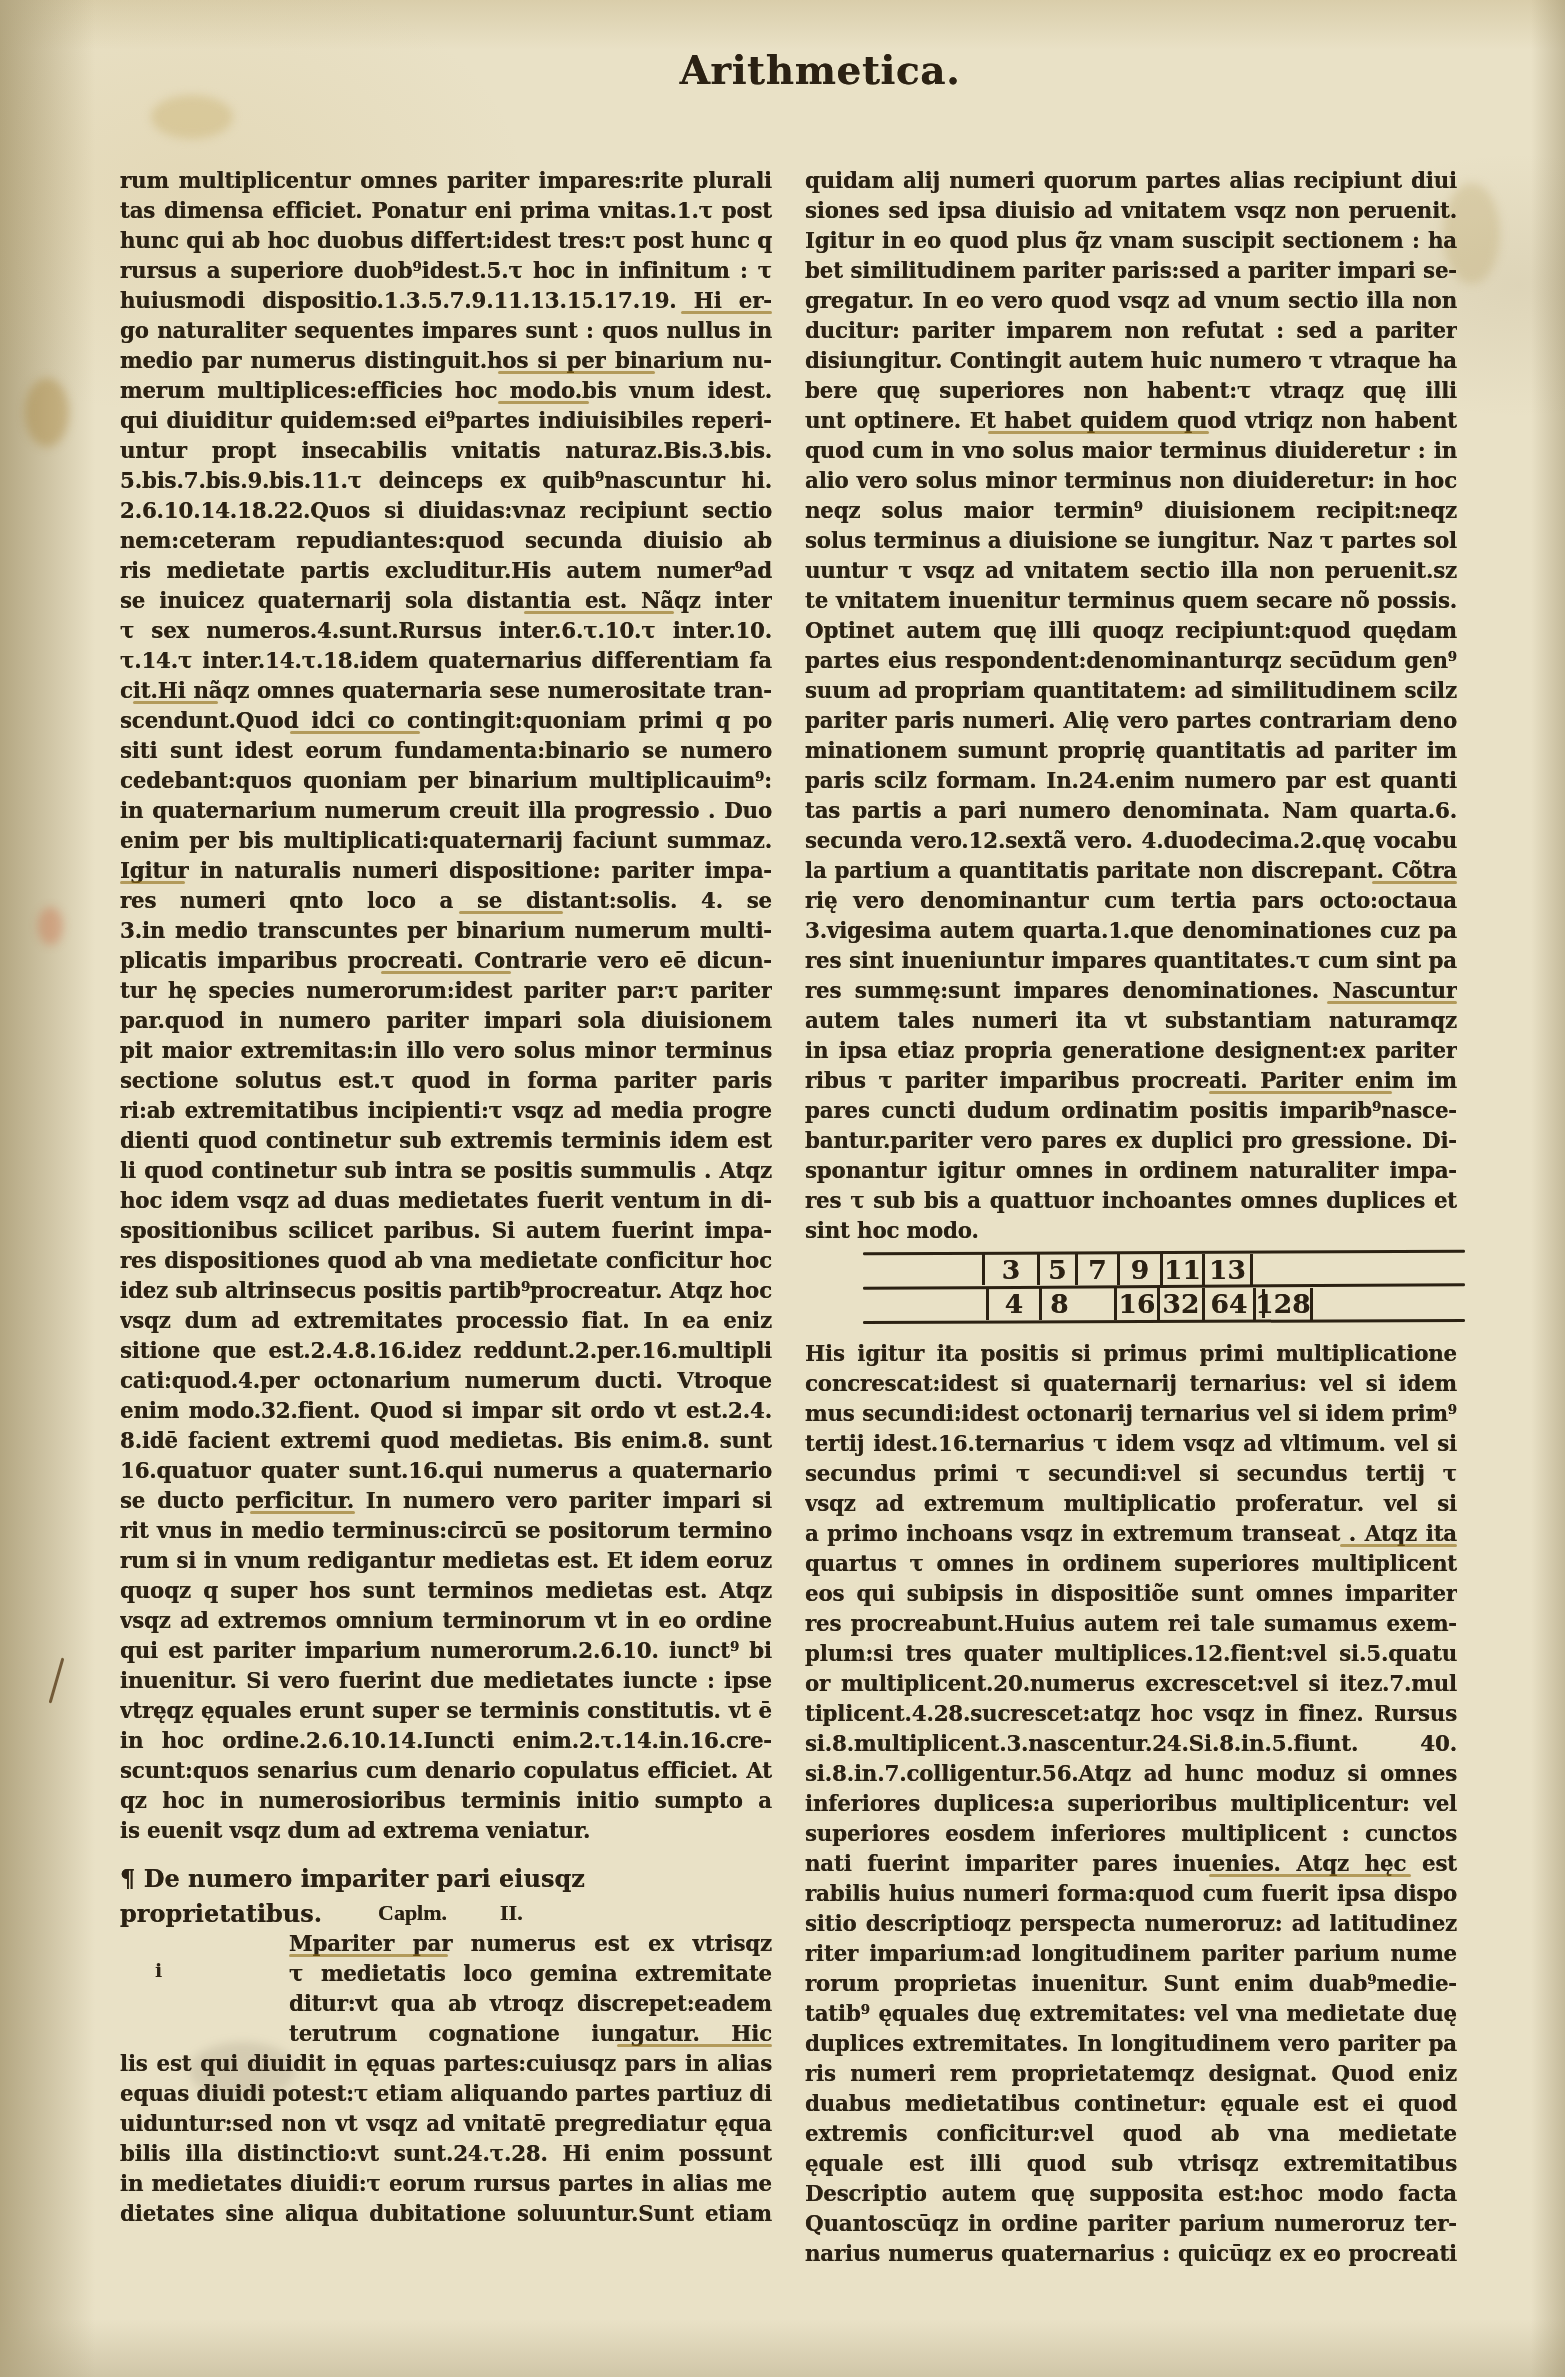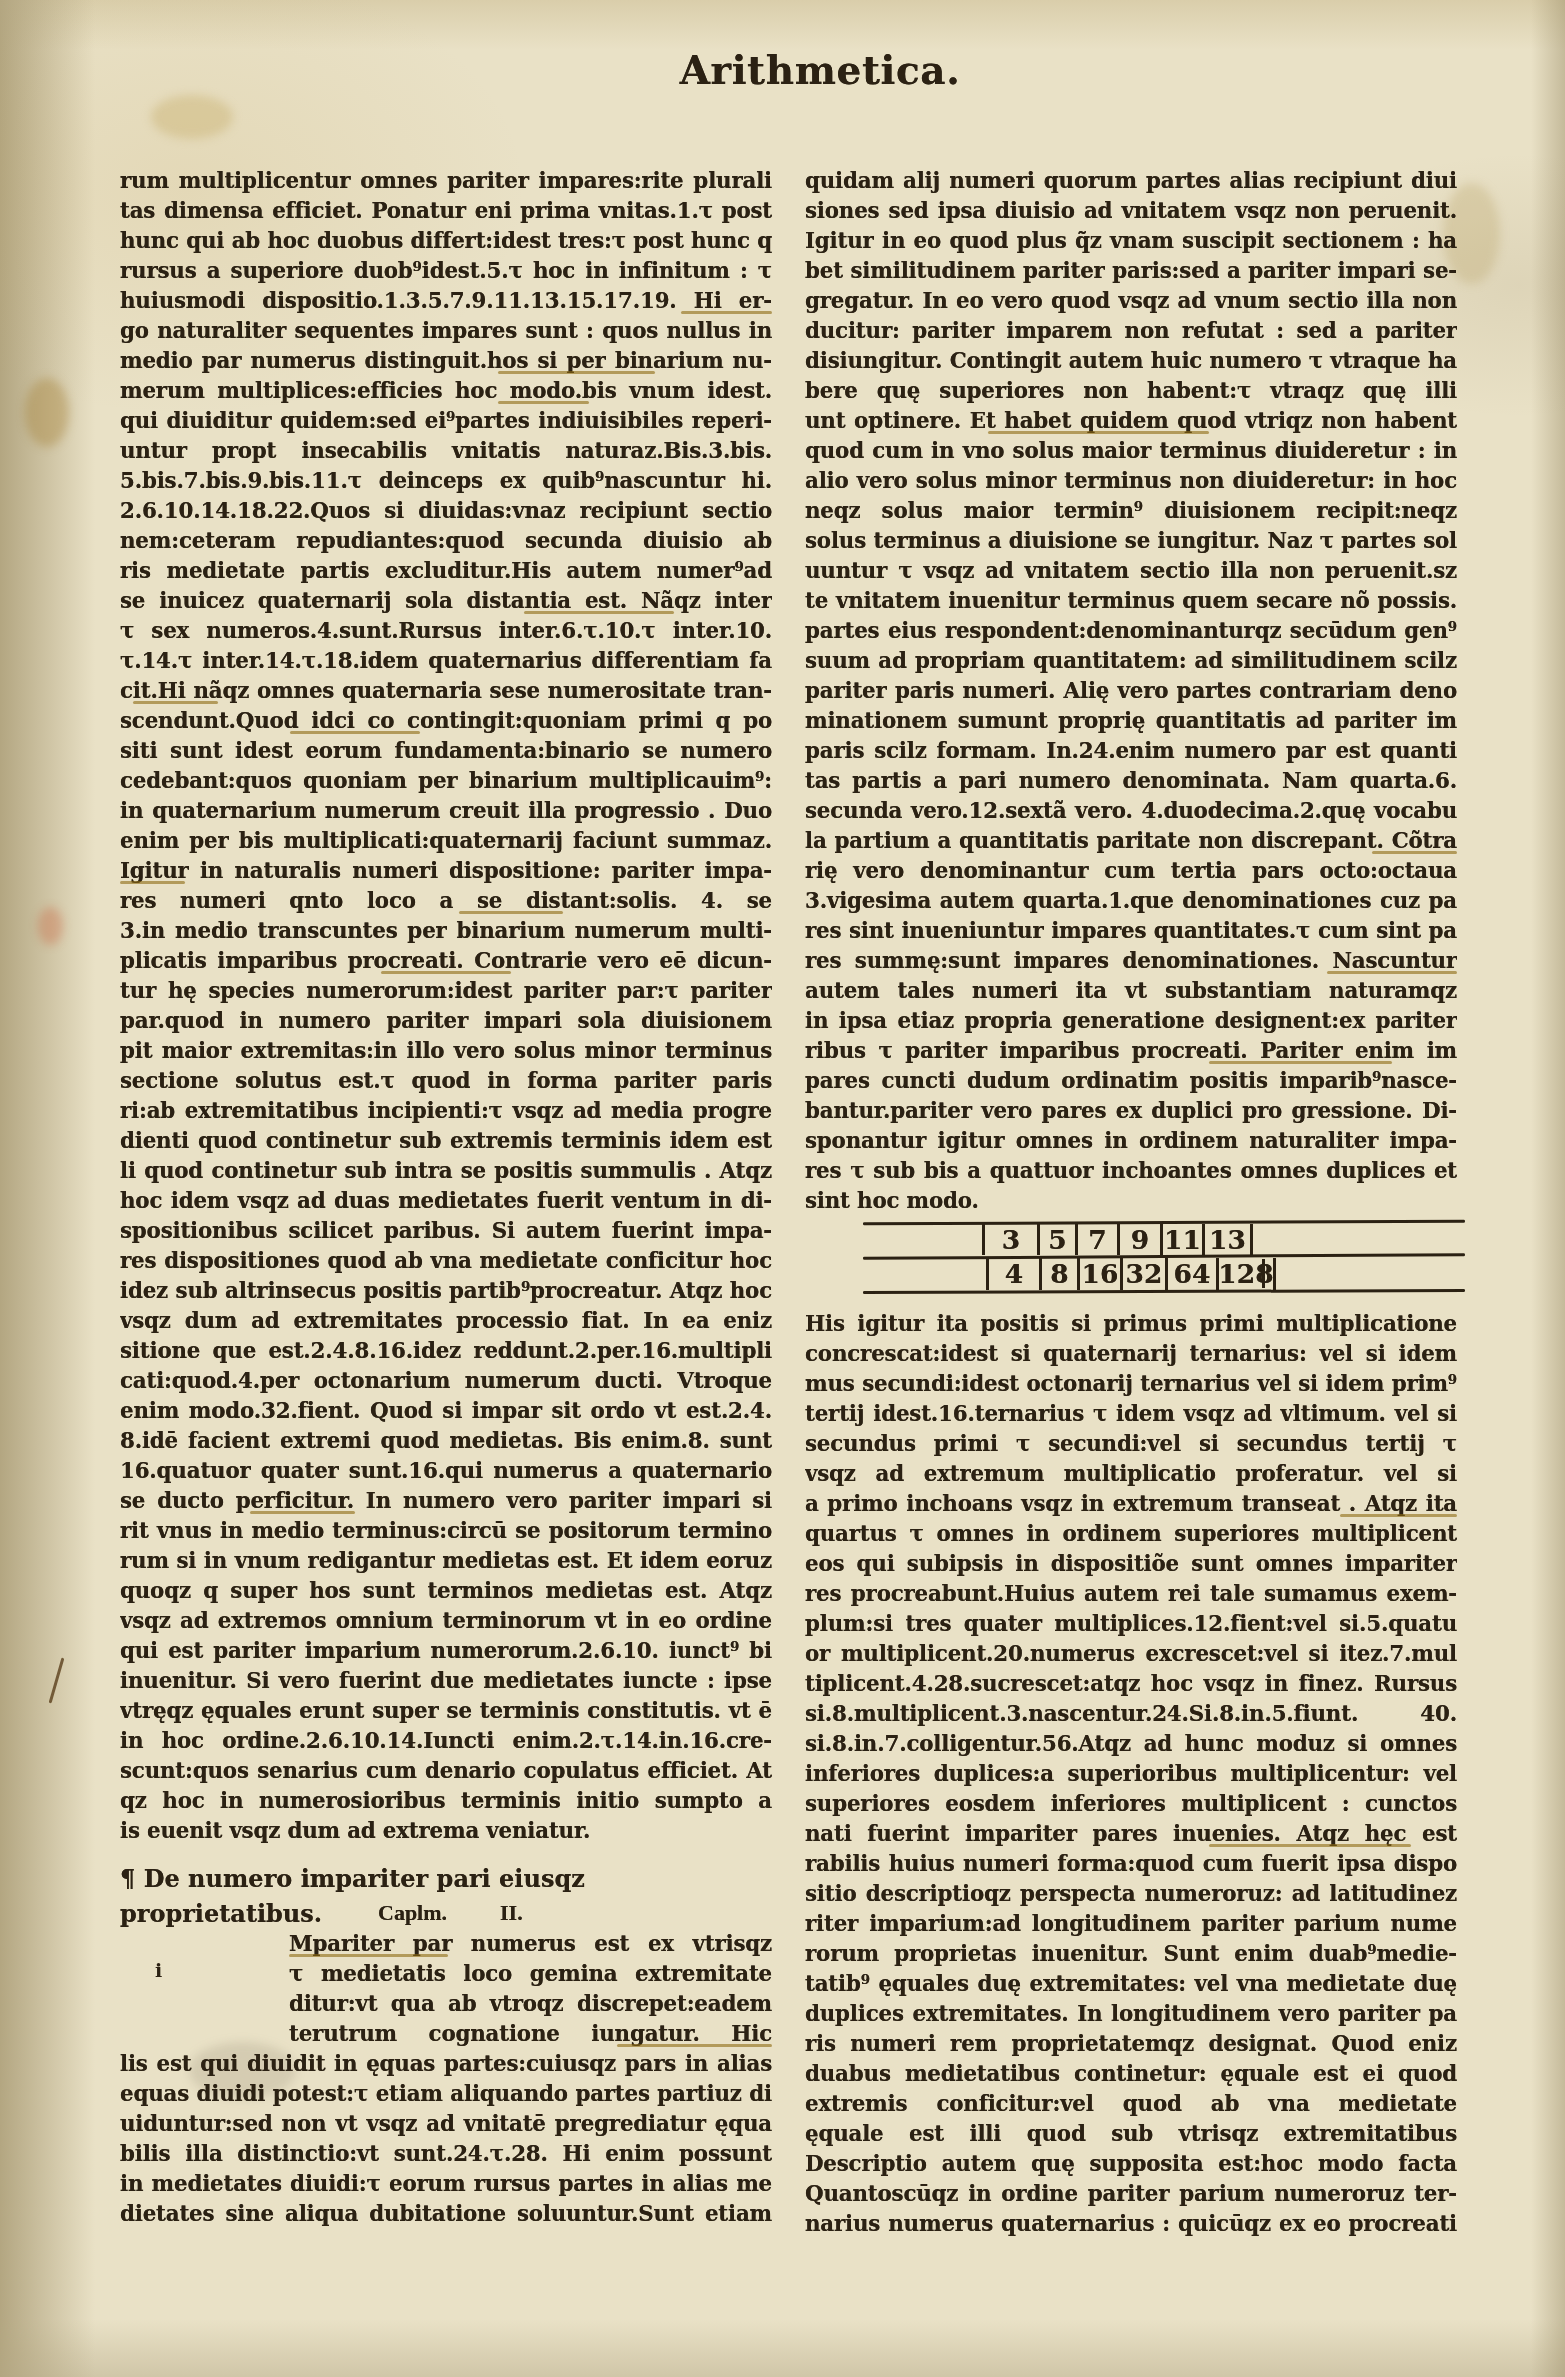--- a/index.html
+++ b/index.html
@@ -47,21 +47,21 @@
   .trow1{top:2.5px;left:177px;height:31.5px;}
   .trow2{top:37px;left:181px;height:31.5px;}
   .tcell{
     border-left:3.2px solid #2b2113;display:flex;align-items:center;justify-content:center;
     font-size:26.5px;font-weight:bold;text-shadow:0 0 0.4px rgba(34,26,13,.75);
   }
   .trow1 .tcell:nth-child(1){width:52px;} .trow1 .tcell:nth-child(2){width:35px;}
   .trow1 .tcell:nth-child(3){width:39px;} .trow1 .tcell:nth-child(4){width:40px;}
   .trow1 .tcell:nth-child(5){width:39px;} .trow1 .tcell:nth-child(6){width:45px;border-right:3.2px solid #2b2113;}
   .trow2 .tcell:nth-child(1){width:50px;} .trow2 .tcell:nth-child(2){width:35px;}
-  .trow2 .tcell:nth-child(3){width:40px;} .trow2 .tcell:nth-child(4){width:42px;}
+  .trow2 .tcell:nth-child(3){width:40px;margin-left:37px;} .trow2 .tcell:nth-child(4){width:42px;}
   .trow2 .tcell:nth-child(5){width:48px;} .trow2 .tcell:nth-child(6){width:54px;border-right:3.2px solid #2b2113;}
   .lone-bar{position:absolute;left:457px;top:38px;width:3.2px;height:29px;background:#2b2113;}
   
   .stain{position:absolute;border-radius:50%;filter:blur(5px);pointer-events:none;}
   .stain1{left:25px;top:378px;width:44px;height:69px;background:rgba(160,120,40,.35);}
   .stain2{left:151px;top:95px;width:82px;height:44px;background:rgba(190,160,80,.30);}
   .stain3{left:1443px;top:183px;width:57px;height:101px;background:rgba(170,140,70,.22);}
   .stain4{left:189px;top:2042px;width:107px;height:57px;background:rgba(120,110,90,.18);}
   .stain5{left:38px;top:907px;width:25px;height:38px;background:rgba(200,60,20,.25);}
   .mark-slash{position:absolute;left:55px;top:1657px;width:3.2px;height:47px;background:rgba(90,62,28,.8);transform:rotate(16deg);border-radius:1.9px;}
@@ -173,20 +173,21 @@
         <div class="tline">ducitur: pariter imparem non refutat : sed a pariter pari</div>
         <div class="tline">disiungitur. Contingit autem huic numero τ vtraque ha</div>
         <div class="tline">bere quę superiores non habent:τ vtraqz quę illi recipi-</div>
         <div class="tline">unt optinere. Et habet quidem quod vtriqz non habent<span class="uline" style="left: 28%; width: 34%;"></span></div>
         <div class="tline">quod cum in vno solus maior terminus diuideretur : in</div>
         <div class="tline">alio vero solus minor terminus non diuideretur: in hoc</div>
         <div class="tline">neqz solus maior termin⁹ diuisionem recipit:neqz minor</div>
         <div class="tline">solus terminus a diuisione se iungitur. Naz τ partes sol</div>
         <div class="tline">uuntur τ vsqz ad vnitatem sectio illa non peruenit.sz an</div>
         <div class="tline">te vnitatem inuenitur terminus quem secare nõ possis.</div>
+        <div class="tline">Optinet autem quę illi quoqz recipiunt:quod quędam</div>
         <div class="tline">partes eius respondent:denominanturqz secūdum gen⁹</div>
         <div class="tline">suum ad propriam quantitatem: ad similitudinem scilz</div>
         <div class="tline">pariter paris numeri. Alię vero partes contrariam deno</div>
         <div class="tline">minationem sumunt proprię quantitatis ad pariter im</div>
         <div class="tline">paris scilz formam. In.24.enim numero par est quanti</div>
         <div class="tline">tas partis a pari numero denominata. Nam quarta.6.</div>
         <div class="tline">secunda vero.12.sextã vero. 4.duodecima.2.quę vocabu</div>
         <div class="tline">la partium a quantitatis paritate non discrepant. Cõtra<span class="uline" style="left: 87%; width: 13%;"></span></div>
         <div class="tline">rię vero denominantur cum tertia pars octo:octaua vero.</div>
         <div class="tline">3.vigesima autem quarta.1.que denominationes cuz pa</div>

